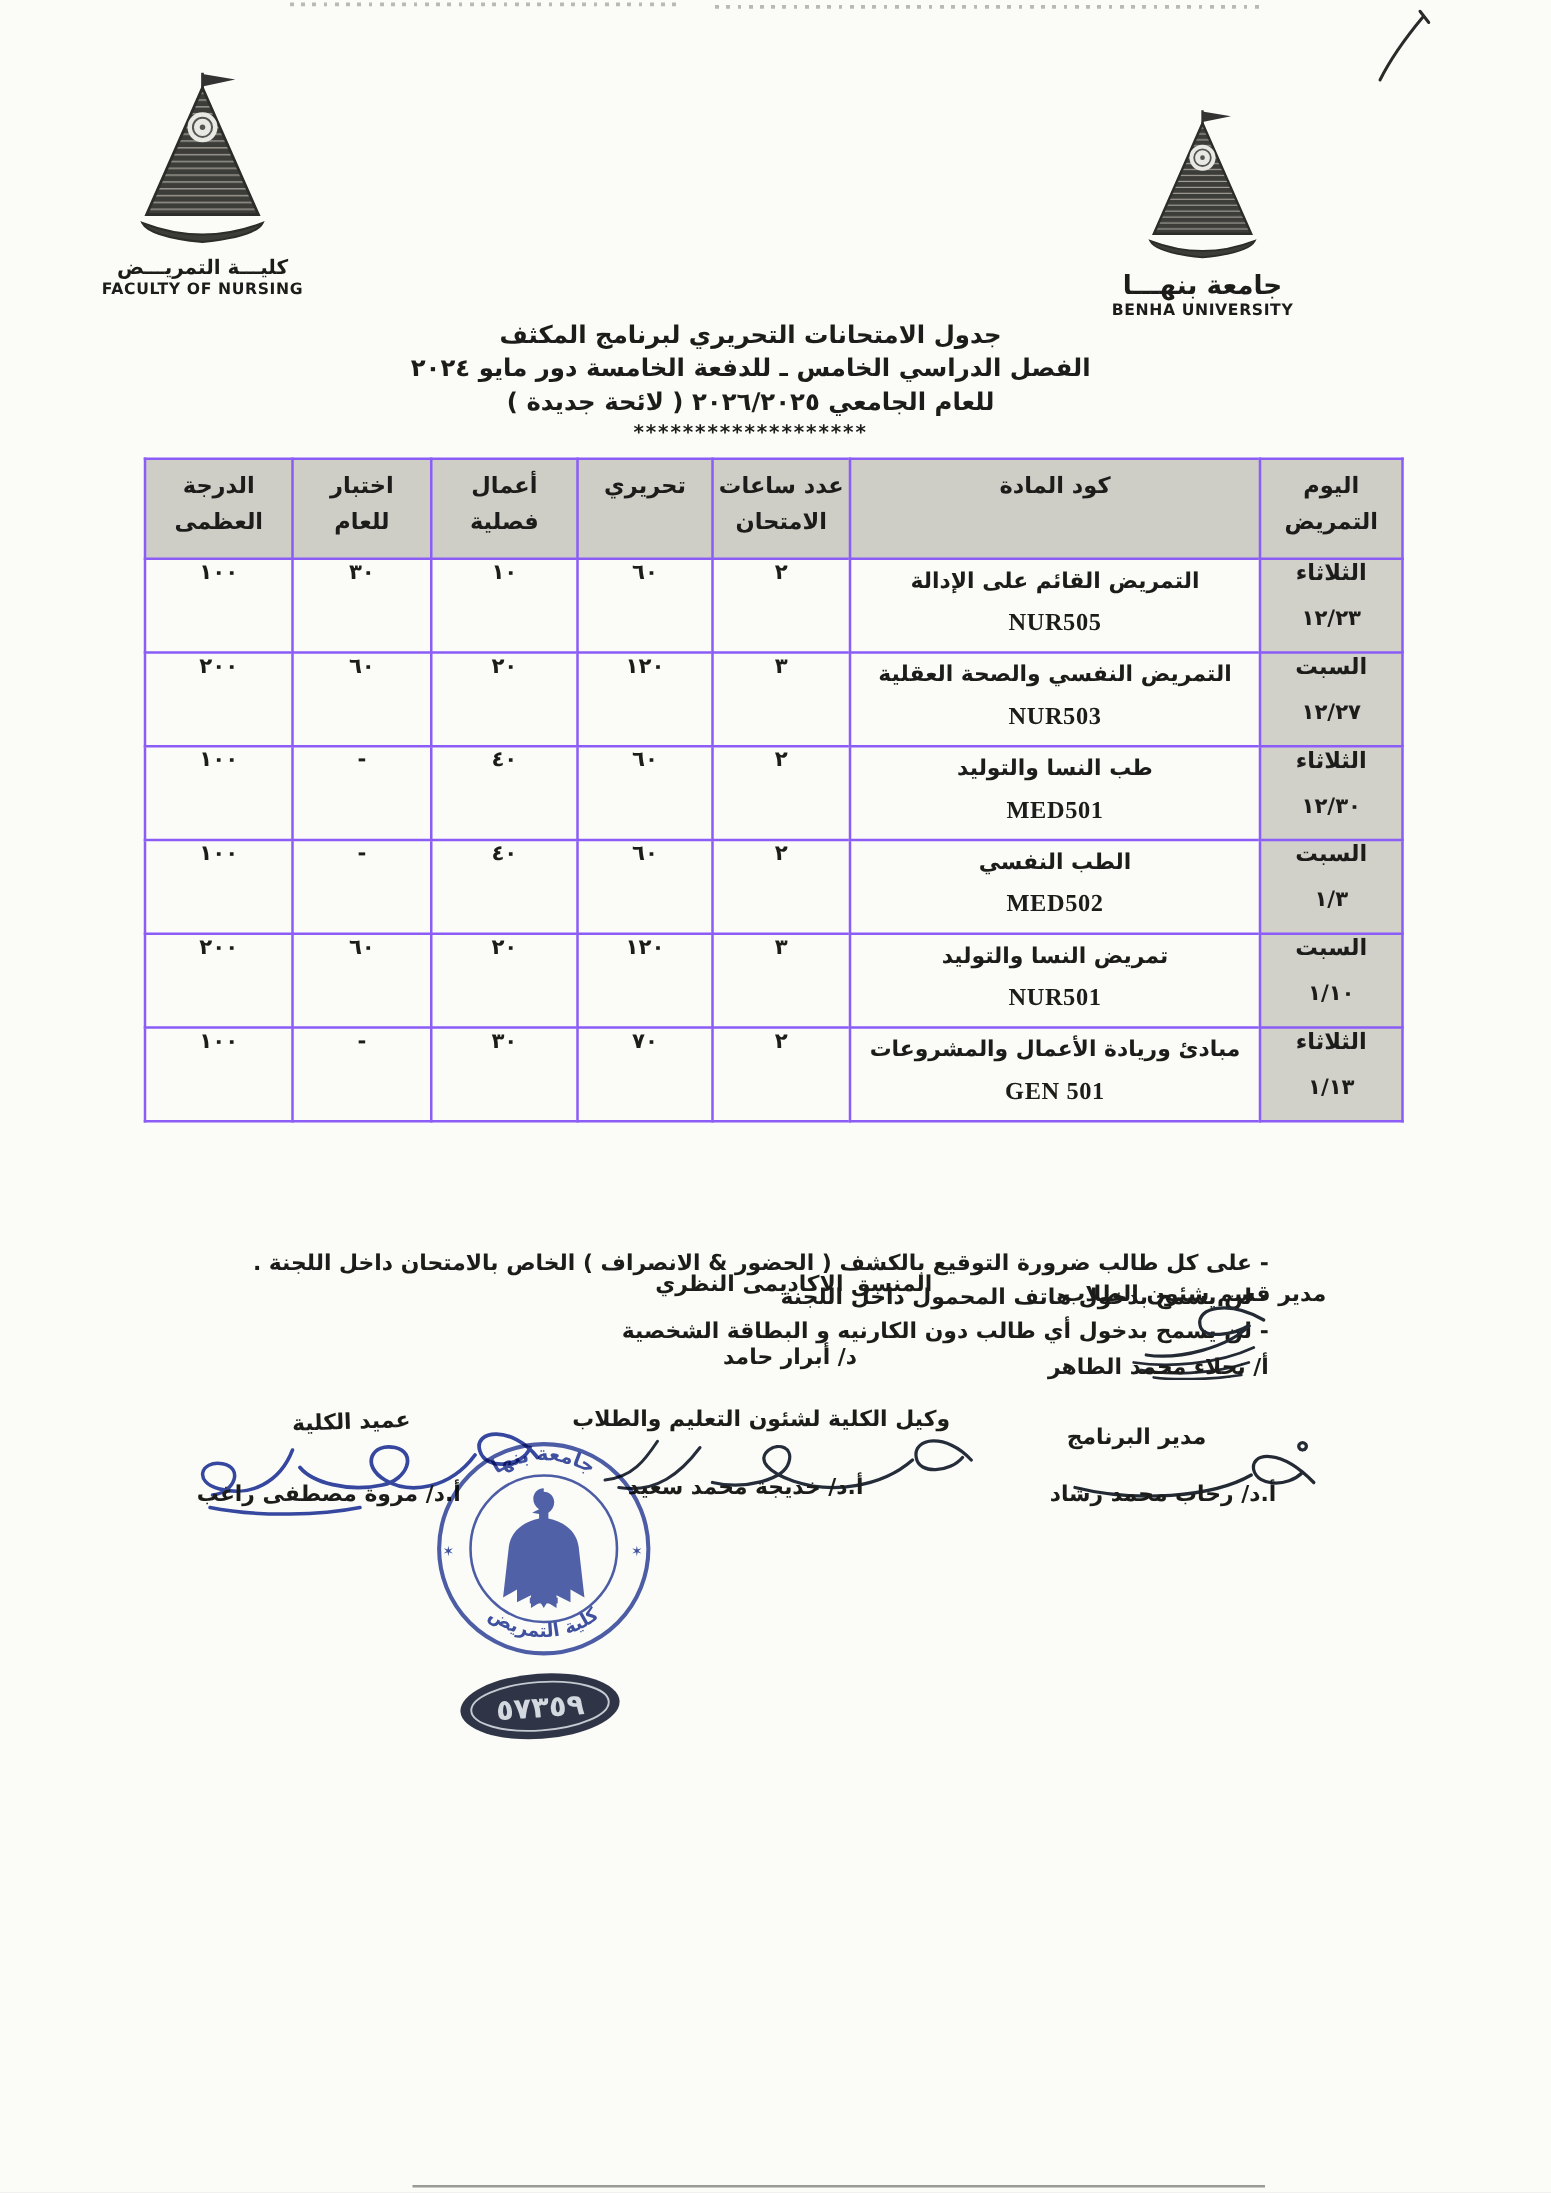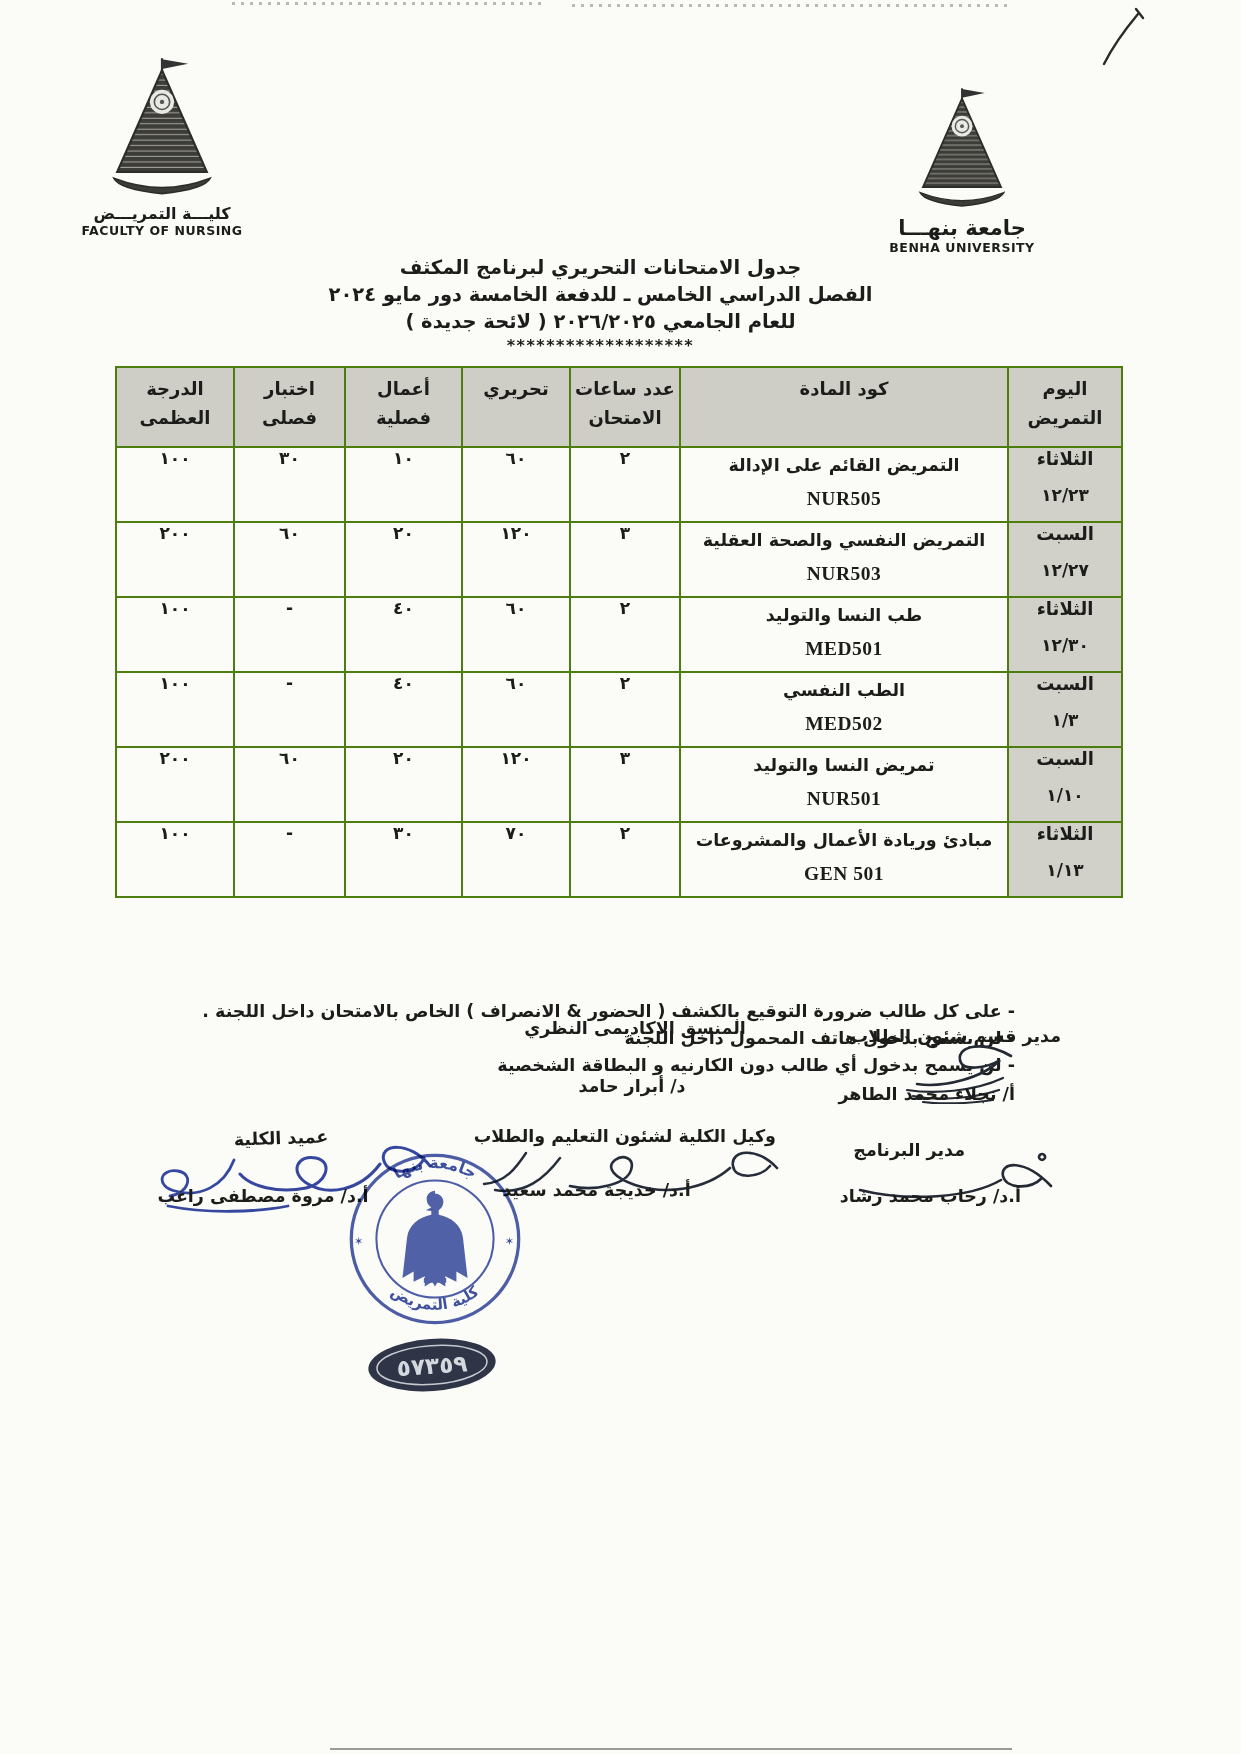--- a/index.html
+++ b/index.html
@@ -16,21 +16,21 @@
   .logo-ar{font-size:16px;font-weight:bold;margin-top:2px;direction:rtl;}
   .logo-ar-script{font-size:21px;font-weight:bold;direction:rtl;margin-top:2px;}
   .logo-en{font-size:12.5px;font-weight:bold;letter-spacing:.5px;}
   
   .title-block{position:absolute;left:0;right:40px;top:254px;text-align:center;font-weight:bold;direction:rtl;}
   .title-l{font-size:19.5px;line-height:27px;}
   .stars{font-size:16px;letter-spacing:1.5px;line-height:22px;font-weight:bold;}
   
   table.sched{position:absolute;left:115px;top:366px;width:1006px;border-collapse:collapse;direction:rtl;
               table-layout:fixed;}
-  table.sched td,table.sched th{border:2px solid #4d7c0f;padding:0;vertical-align:top;text-align:center;}
+  table.sched td,table.sched th{border:2px solid #8b5cf6;padding:0;vertical-align:top;text-align:center;}
   tr.hdr th{background:#cecec7;height:72px;font-size:18px;font-weight:bold;padding-top:6px;line-height:29px;}
   tr.body-row{height:75px;}
   td.c-day{background:#d1d1ca;font-weight:bold;font-size:18px;padding-top:7px;line-height:22px;}
   td.c-day .date{margin-top:14px;font-size:17px;}
   td.c-course .course-ar{font-size:17.5px;font-weight:bold;margin-top:7px;}
   td.c-course .course-code{margin-top:13px;font-family:"Liberation Serif",serif;font-weight:bold;
                            font-size:19.5px;letter-spacing:.5px;direction:ltr;}
   td.c-num{font-size:17px;font-weight:bold;padding-top:8px;}
   
   .notes{position:absolute;right:226px;top:998px;text-align:right;direction:rtl;font-weight:bold;
@@ -126,21 +126,21 @@
       </th>
       <th>
         <div>تحريري</div>
       </th>
       <th>
         <div>أعمال</div>
             <div>فصلية</div>
       </th>
       <th>
         <div>اختبار</div>
-            <div>فصلى</div>
+            <div>للعام</div>
       </th>
       <th>
         <div>الدرجة</div>
             <div>العظمى</div>
       </th>
     </tr>
 
     <tr class="body-row">
       <td class="c-day">
         <div>الثلاثاء</div>
@@ -254,21 +254,21 @@
 
   <div class="sigtext" style="left:520px;top:1018px;width:230px;text-align:center;">المنسق الاكاديمى النظري</div>
   <div class="sigtext" style="left:552px;top:1076px;width:160px;text-align:center;">د/ أبرار حامد</div>
 
   <div class="sigtext" style="right:276px;top:1140px;">مدير البرنامج</div>
   <svg class="sigsvg" style="right:170px;top:1150px;" width="225" height="52" viewBox="0 0 225 52">
     <path d="M205,36 C178,8 154,12 157,26 C160,39 184,40 196,28 M155,30 C124,48 62,52 14,40 M196,10 a3,3 0 1 1 .1,0" fill="none" stroke="#232a33" stroke-width="2.6" stroke-linecap="round"></path>
   </svg>
   <div class="sigtext" style="right:220px;top:1186px;">أ.د/ رحاب محمد رشاد</div>
 
-  <div class="sigtext" style="left:476px;top:1126px;width:300px;text-align:center;">وكيل الكلية لشئون التعليم والطلاب</div>
+  <div class="sigtext" style="left:460px;top:1126px;width:300px;text-align:center;">وكيل الكلية لشئون التعليم والطلاب</div>
   <svg class="sigsvg" style="left:462px;top:1140px;" width="330" height="70" viewBox="0 0 330 70">
     <path d="M315,28 C295,6 268,10 271,26 C273,40 298,38 308,26 M268,28 C243,50 203,55 173,45 C153,38 143,28 153,20 C161,14 173,18 169,30 C165,44 133,52 108,46" fill="none" stroke="#252d3a" stroke-width="2.6" stroke-linecap="round"></path>
     <path d="M98,18 C83,38 63,55 33,50 M64,13 C54,28 44,42 22,44" fill="none" stroke="#252d3a" stroke-width="2.4" stroke-linecap="round"></path>
   </svg>
   <div class="sigtext" style="left:494px;top:1180px;width:205px;text-align:center;">أ.د/ خديجة محمد سعيد</div>
 
   <div class="sigtext" style="left:226px;top:1128px;width:110px;text-align:center;transform:rotate(-2deg);">عميد الكلية</div>
   <svg class="sigsvg" style="left:138px;top:1134px;" width="312" height="86" viewBox="0 0 312 86">
     <path d="M292,32 C272,6 240,10 246,27 C251,43 281,39 286,24 M242,30 C222,57 190,62 170,50 C150,38 160,20 178,24 C196,28 188,50 168,54 C140,60 112,52 102,40" fill="none" stroke="#35479e" stroke-width="3" stroke-linecap="round"></path>
     <path d="M96,26 C86,52 62,64 37,57 C17,52 22,34 40,37 C57,40 50,60 32,62 M30,72 C70,80 120,78 150,72" fill="none" stroke="#35479e" stroke-width="2.8" stroke-linecap="round"></path>

